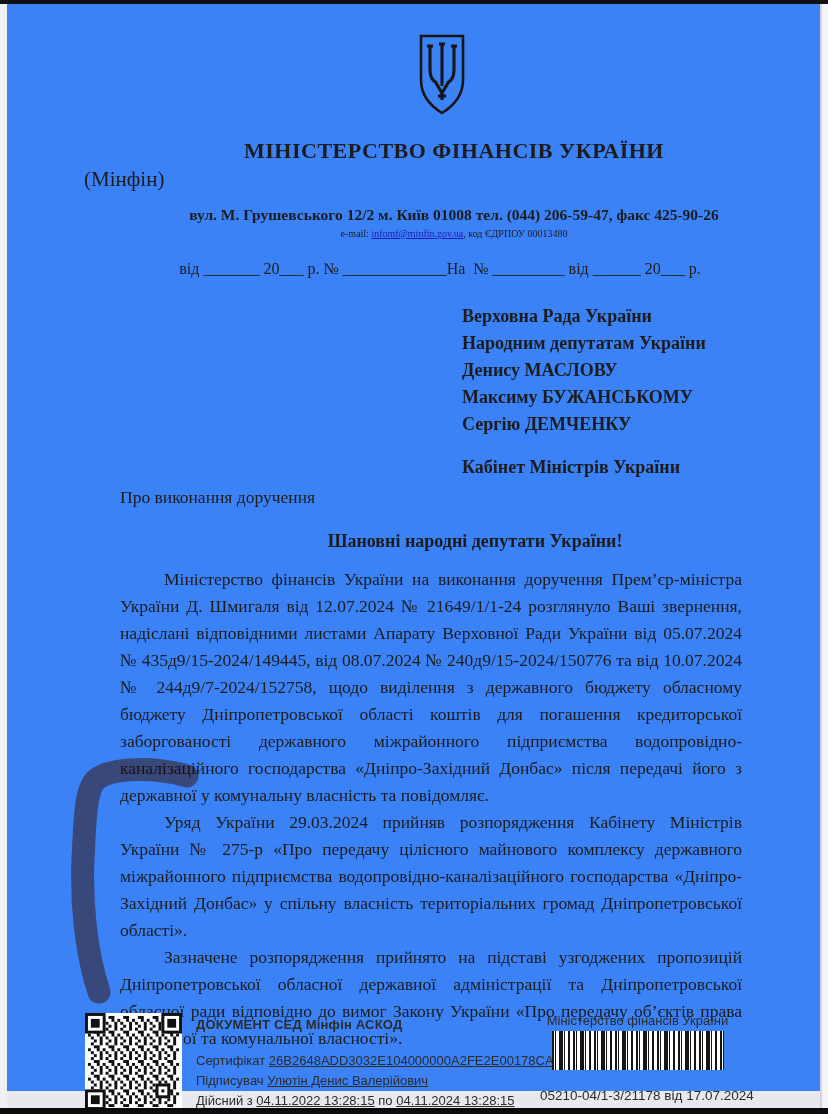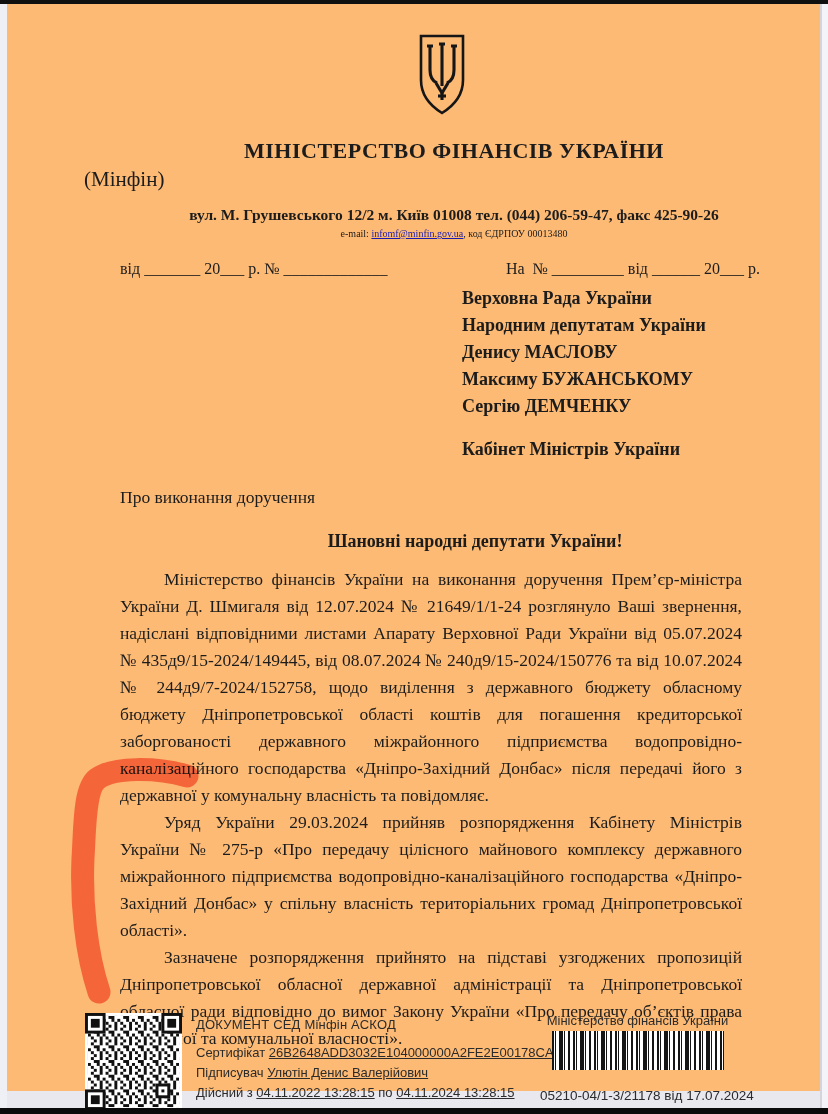--- a/index.html
+++ b/index.html
@@ -1,60 +1,60 @@
 <!DOCTYPE html>
 <html><head>
 <meta charset="utf-8">
 <style>
   * { margin:0; padding:0; box-sizing:border-box; }
   html,body { width:828px; height:1114px; }
   body { background:#ffffff; font-family:"Liberation Serif", serif; color:#1c1c1c; position:relative; overflow:hidden; }
 
-  .page { position:absolute; inset:0; background:#fdba74; }
+  .page { position:absolute; inset:0; background:#3b82f6; }
 
   
   .bar-top    { position:absolute; left:0; top:0; width:828px; height:4px; background:#101010; z-index:9; }
   .bar-bottom { position:absolute; left:0; top:1108px; width:828px; height:6px; background:#0b0b0b; z-index:9; }
   .strip-bottom { position:absolute; left:0; top:1091px; width:828px; height:17px; background:#e8e8ee; z-index:1; }
   .strip-left { position:absolute; left:0; top:4px; width:7px; height:1104px; background:#eff0f5; z-index:8; }
   .line-right { position:absolute; left:820px; top:4px; width:2px; height:1104px; background:#d4d4dc; z-index:8; }
   .strip-right { position:absolute; left:822px; top:4px; width:6px; height:1104px; background:#f3f3f8; z-index:8; }
 
   .emblem { position:absolute; left:414px; top:33px; width:56px; height:88px; }
 
   .org-name { position:absolute; left:84px; top:138px; width:740px; text-align:center;
               font-size:22px; font-weight:bold; letter-spacing:.5px; }
   .org-short { position:absolute; left:84px; top:167px; width:740px; text-align:left; font-size:21px; }
   .addr { position:absolute; left:84px; top:206px; width:740px; text-align:center; font-size:15.5px;font-weight:bold; }
   .mail-line { position:absolute; left:84px; top:228px; width:740px; text-align:center; font-size:10px; }
   .mail-line a { color:#1b1bb0; text-decoration:underline; }
 
   .ref-line { position:absolute; left:120px; top:260px; width:640px; display:flex;
-              justify-content:space-between; font-size:16px; white-space:pre; }
+              justify-content:center; font-size:16px; white-space:pre; }
 
-  .addressees { position:absolute; left:462px; top:285px; font-size:18px; font-weight:bold; line-height:27px; }
+  .addressees { position:absolute; left:462px; top:303px; font-size:18px; font-weight:bold; line-height:27px; }
   .addressees .gap { margin-top:16px; }
 
   .subject { position:absolute; left:120px; top:487px; font-size:17.5px; }
 
   .salutation { position:absolute; left:210px; top:531px; width:530px; text-align:center;
                 font-size:18px; font-weight:bold; }
 
   .body-text { position:absolute; left:120px; top:566px; width:622px; font-size:17.5px;
                line-height:27px; text-align:justify; }
   .body-text p { text-indent:44px; margin:0; }
 
   .marker { position:absolute; left:55px; top:740px; width:150px; height:270px; z-index:5;
             pointer-events:none; mix-blend-mode:multiply; }
 
   .footer { position:absolute; left:0; top:1005px; width:828px; height:100px; z-index:2;
             font-family:"Liberation Sans", sans-serif; color:#2b2b2b; }
   .qr { position:absolute; left:85px; top:8px; width:97px; height:97px; background:#fff; }
   .sig { position:absolute; left:196px; top:10px; font-size:13px; line-height:20px; }
-  .sig .sys { font-weight:normal; letter-spacing:.2px; margin-bottom:8px; }
+  .sig .sys { font-weight:bold; letter-spacing:.2px; margin-bottom:16px; }
   .sig .u { text-decoration:underline; }
   .stamp { position:absolute; left:540px; top:8px; width:195px; text-align:center; }
   .stamp .org { font-size:13px; margin-bottom:3px; white-space:nowrap; }
   .barcode { width:172px; height:39px; margin:0 auto;
      background:repeating-linear-gradient(90deg,
        #151515 0 2px, #fff 2px 3px, #151515 3px 4px, #fff 4px 7px,
        #151515 7px 11px, #fff 11px 12px, #151515 12px 13px, #fff 13px 16px,
        #151515 16px 18px, #fff 18px 21px); }
   .stamp .num { font-size:13.5px; margin-top:18px; white-space:nowrap; }
 </style>

